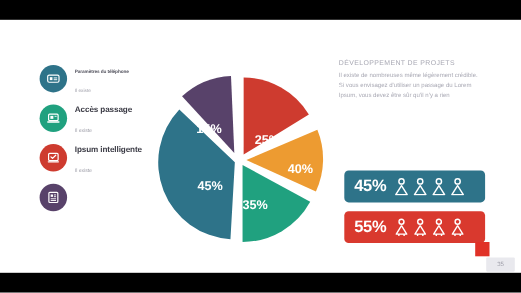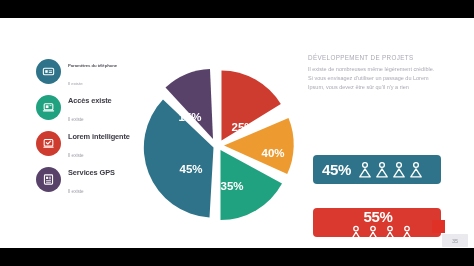--- a/index.html
+++ b/index.html
@@ -118,21 +118,21 @@
     left: 313px;
     width: 128px;
     height: 29px;
     border-radius: 4px;
     display: flex;
     align-items: center;
     padding-left: 9px;
     box-sizing: border-box;
   }
   #stat-bar-0 { top: 155px; }
-  #stat-bar-1 { top: 208px; flex-direction: column; }
+  #stat-bar-1 { top: 192px; }
   .stat-value {
     font-size: 15px;
     font-weight: bold;
     color: #ffffff;
     letter-spacing: -0.3px;
     margin-right: 7px;
   }
   .stat-icons {
     display: flex;
     align-items: center;
@@ -192,55 +192,51 @@
     <div class="legend-item">
       <span class="legend-icon" style="background:#20A17F">
         <svg width="13" height="13" viewBox="0 0 24 24">
           <rect x="4" y="5" width="16" height="11" rx="1.8" fill="none" stroke="#fff" stroke-width="2"></rect>
           <rect x="7" y="8" width="5" height="5" fill="#fff"></rect>
           <rect x="14" y="8" width="3.5" height="1.4" fill="#fff"></rect>
           <rect x="1.5" y="17" width="21" height="2.4" rx="1.2" fill="#fff"></rect>
         </svg>
       </span>
       <span class="legend-text">
-        <span class="legend-title">Accès existe</span><br>
+        <span class="legend-title">Accès passage</span><br>
         <span class="legend-sub">Il existe</span>
       </span>
     </div>
 
 
     <div class="legend-item">
       <span class="legend-icon" style="background:#CE3B2F">
         <svg width="13" height="13" viewBox="0 0 24 24">
           <rect x="4" y="4.5" width="16" height="12" rx="1.8" fill="none" stroke="#fff" stroke-width="2"></rect>
           <path d="M8 10.3 l2.6 2.6 L16 7.6" fill="none" stroke="#fff" stroke-width="2.1" stroke-linecap="round" stroke-linejoin="round"></path>
           <rect x="2.5" y="17.6" width="19" height="2.2" rx="1.1" fill="#fff"></rect>
         </svg>
       </span>
       <span class="legend-text">
-        <span class="legend-title">Lorem intelligente</span><br>
+        <span class="legend-title">Ipsum intelligente</span><br>
         <span class="legend-sub">Il existe</span>
       </span>
     </div>
 
     <div class="legend-item">
       <span class="legend-icon" style="background:#58426A">
         <svg width="13" height="13" viewBox="0 0 24 24">
           <rect x="4.5" y="3.5" width="15" height="17" rx="1.6" fill="none" stroke="#fff" stroke-width="2"></rect>
           <rect x="7.5" y="7" width="4" height="4" fill="#fff"></rect>
           <rect x="13" y="7" width="3.5" height="1.5" fill="#fff"></rect>
           <rect x="13" y="10" width="3.5" height="1.5" fill="#fff"></rect>
           <rect x="7.5" y="13.5" width="9" height="1.5" fill="#fff"></rect>
           <rect x="7.5" y="16.3" width="9" height="1.5" fill="#fff"></rect>
         </svg>
       </span>
-      <span class="legend-text">
-        <span class="legend-title">Services GPS</span><br>
-        <span class="legend-sub">Il existe</span>
-      </span>
     </div>
 
   </div>
 
   <div id="pie-wrap">
     <svg id="pie-svg" width="170" height="172" viewBox="0 0 170 172">
 
       <g transform="translate(3.5,-3.5)">
         <path d="M85 86 L85 16 A70 70 0 0 1 144.3 49.6 Z" fill="#CE3B2F"></path>
       </g>

